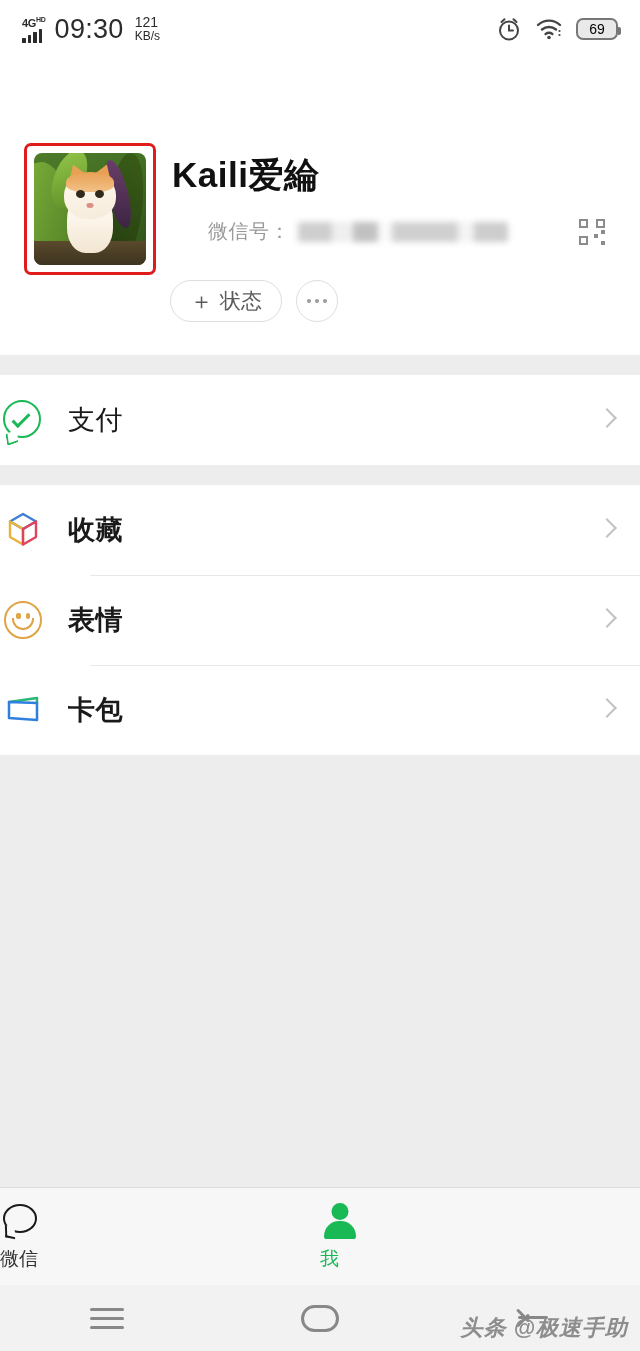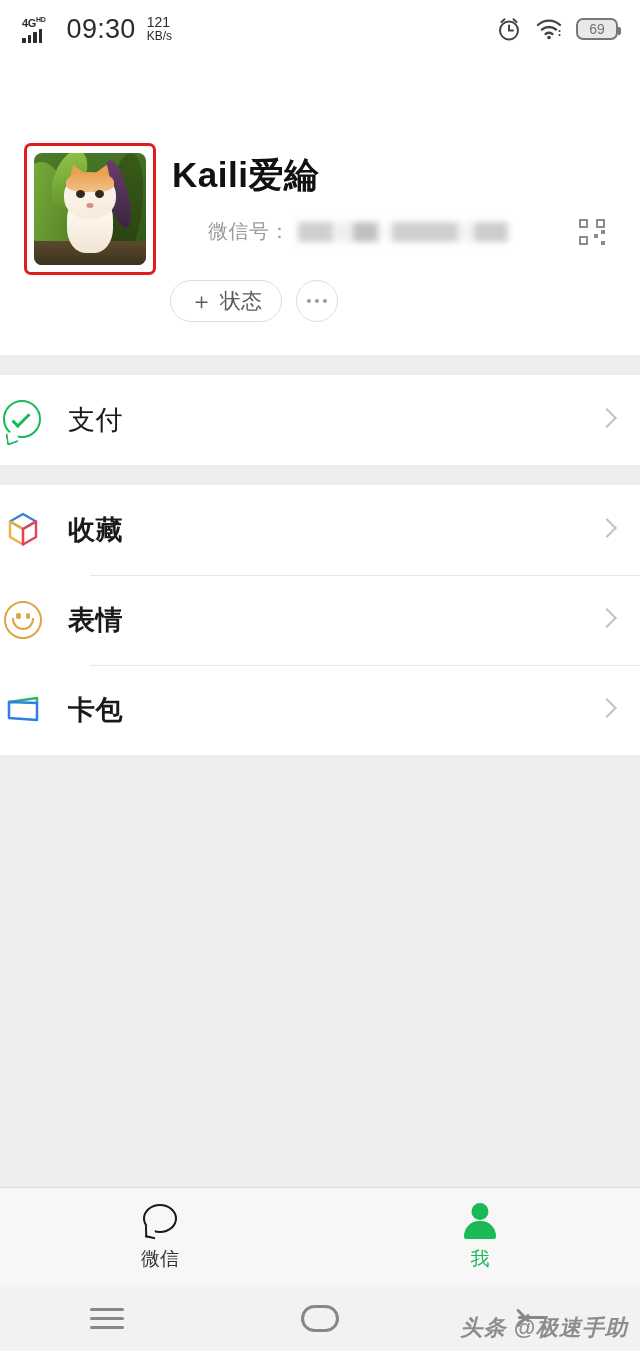--- a/index.html
+++ b/index.html
@@ -30,35 +30,35 @@
     font-size: 11px; font-weight: bold; line-height: 10px;
     letter-spacing: -0.3px; margin-bottom: 1px;
   }
   .sig-label sup { font-size: 7px; vertical-align: super; }
   .sig-bars { display: flex; align-items: flex-end; gap: 2px; height: 14px; }
   .sig-bars i { width: 3.5px; background: #2b2b2b; display: block; border-radius: 0.5px; }
   .sig-bars i:nth-child(1) { height: 5px; }
   .sig-bars i:nth-child(2) { height: 8px; }
   .sig-bars i:nth-child(3) { height: 11px; }
   .sig-bars i:nth-child(4) { height: 14px; }
-  .sb-time { font-size: 27px; letter-spacing: 0.3px; font-weight: 400; line-height: 1; margin-left: 12px; }
+  .sb-time { font-size: 27px; letter-spacing: 0.3px; font-weight: 400; line-height: 1; }
   .sb-net { display: flex; flex-direction: column; line-height: 1.05; margin-left: 2px; }
   .sb-net .num { font-size: 14px; }
   .sb-net .unit { font-size: 12px; }
   .sb-right { margin-left: auto; display: flex; align-items: center; gap: 13px; }
   .bat {
     width: 42px; height: 22px; border: 2px solid #777; border-radius: 7px;
     display: flex; align-items: center; justify-content: center;
     position: relative; background: #e9e9e9;
   }
   .bat::after {
     content: ""; position: absolute; right: -5px; top: 7px;
     width: 3px; height: 8px; background: #777; border-radius: 0 2px 2px 0;
   }
-  .bat span { font-size: 14px; color: #737373; }
+  .bat span { font-size: 14px; color: #000000; }
 
   
   .profile {
     position: absolute; top: 58px; left: 0;
     width: 640px; height: 297px;
     background: #ffffff;
   }
   .avatar-hl {
     position: absolute; left: 24px; top: 85px;
     width: 132px; height: 132px;
@@ -255,21 +255,21 @@
 
   
   .tabbar {
     position: absolute; left: 0; bottom: 66px;
     width: 640px; height: 98px;
     background: #f7f7f7; border-top: 1px solid #dcdcdc;
     display: flex;
   }
   .tab {
     flex: 1; display: flex; flex-direction: column;
-    align-items: center; justify-content: center; gap: 6px;
+    align-items: flex-start; justify-content: center; gap: 6px;
     position: relative;
   }
   .tab .ticon { width: 40px; height: 38px; position: relative; }
   .tab .tlabel { font-size: 19px; color: #333; }
   .tab.active .tlabel { color: #19b955; }
   .badge-dot {
     position: absolute; right: -4px; top: -2px;
     width: 13px; height: 13px; background: #fa4b3c; border-radius: 50%;
   }
 

